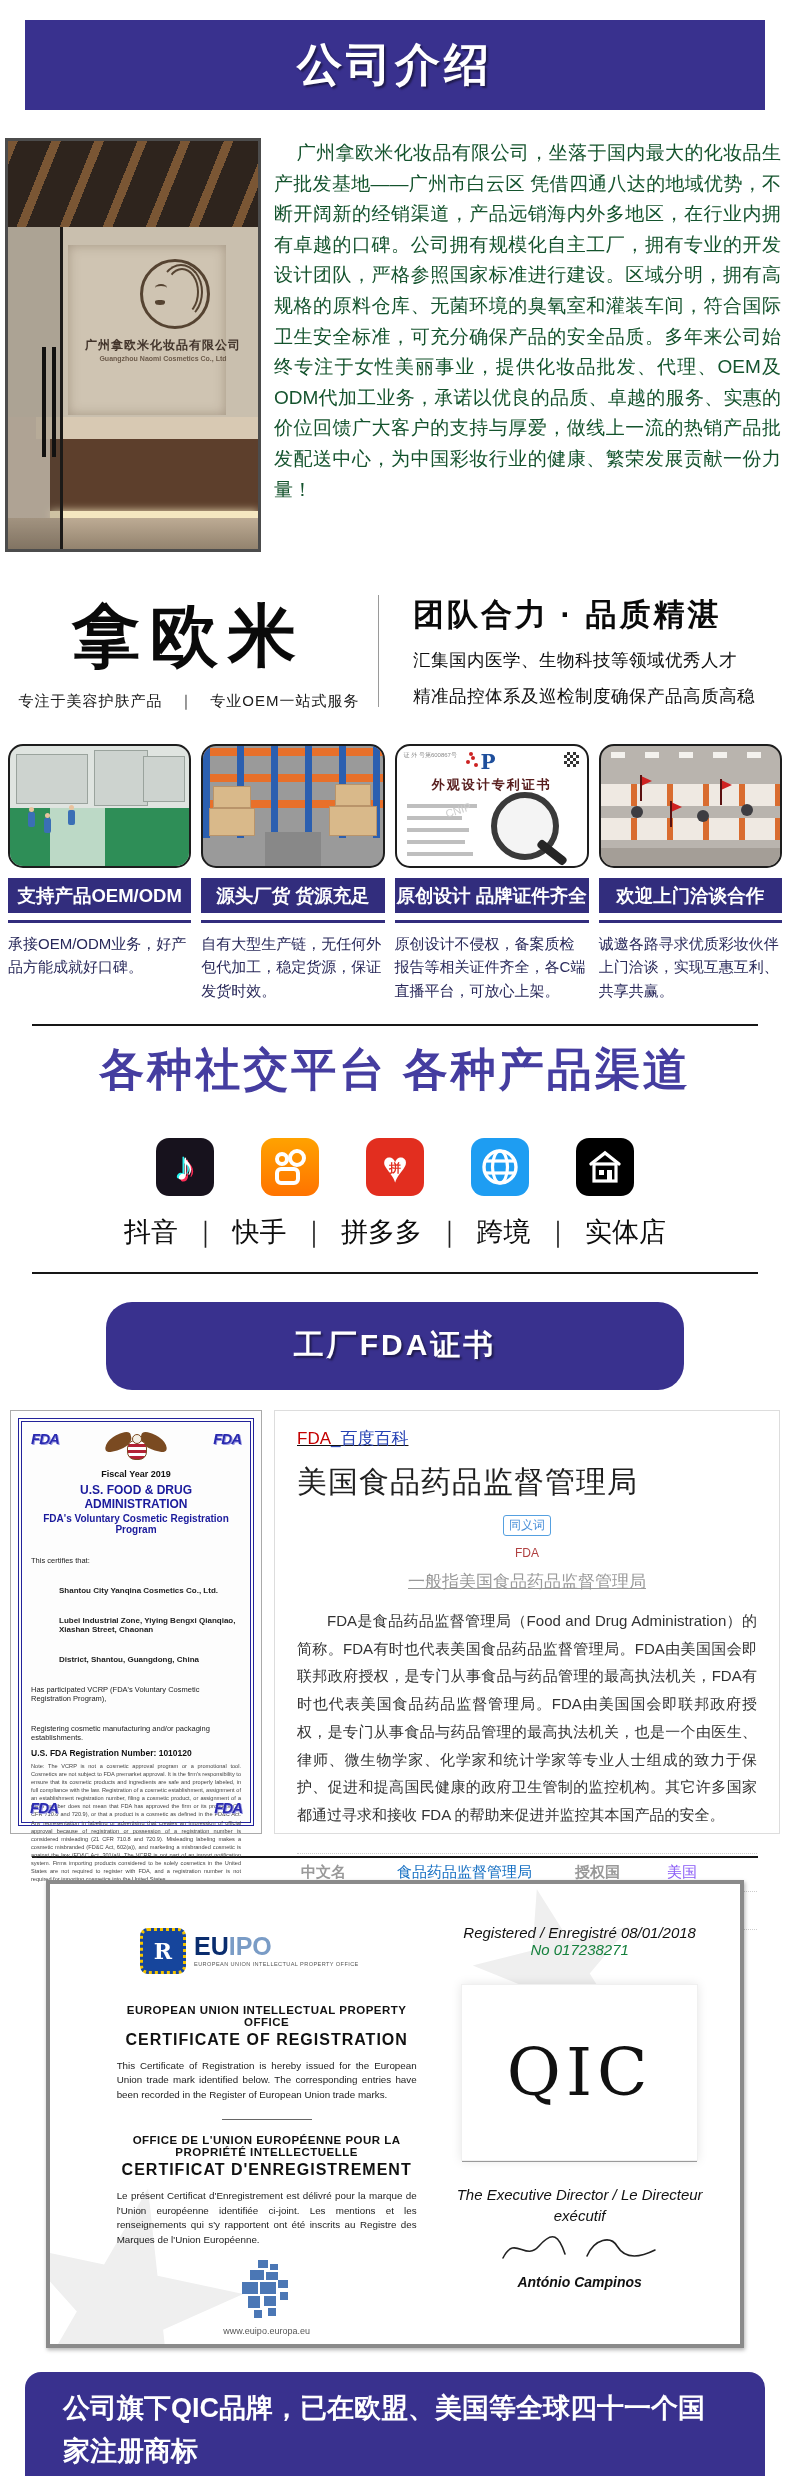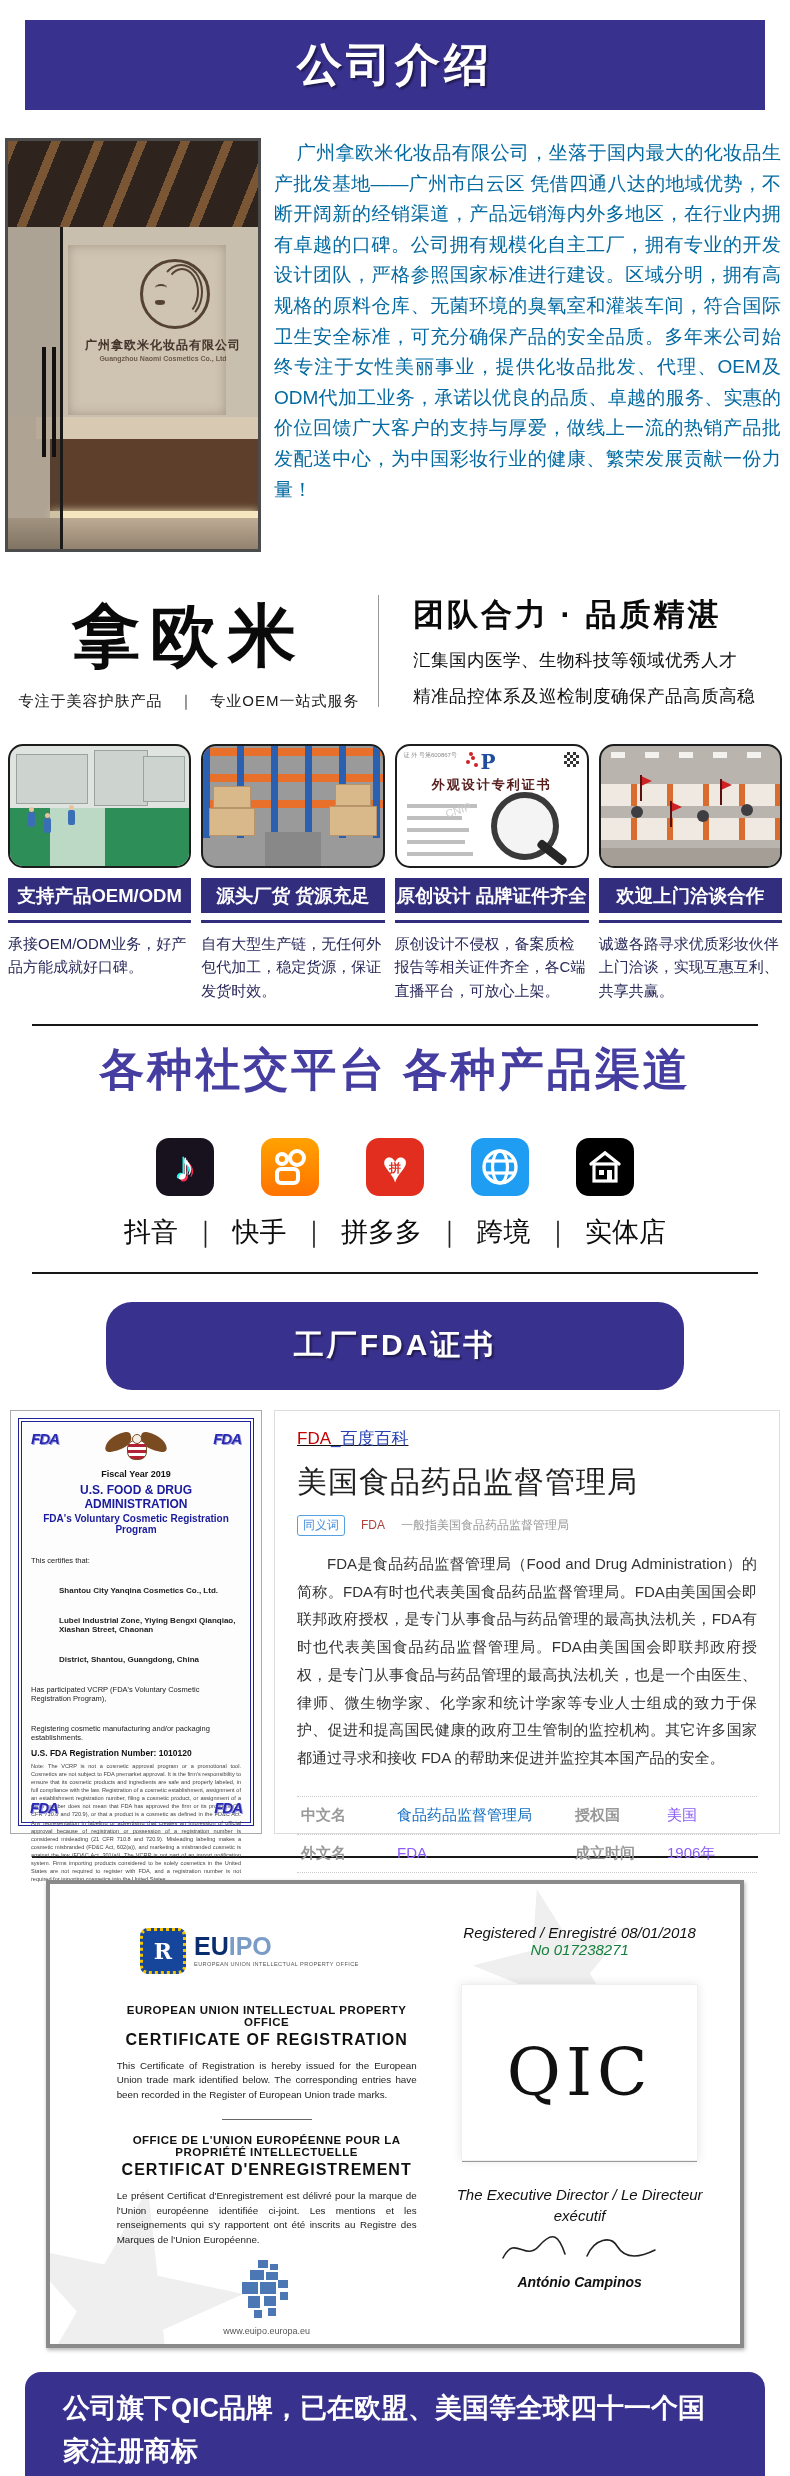--- a/index.html
+++ b/index.html
@@ -29,21 +29,21 @@
   .pf-logo .lip{top:38px;left:12px;width:10px;height:5px;border:none;background:#554331;border-radius:40% 40% 60% 60%;}
   .pf-sign-cn{position:absolute;top:92px;left:0;width:190px;text-align:center;font-size:12px;font-weight:bold;color:#41332a;letter-spacing:1px;}
   .pf-sign-en{position:absolute;top:110px;left:0;width:190px;text-align:center;font-size:7px;font-weight:bold;color:#6b5a4a;}
   .pf-counter-top{position:absolute;top:276px;left:28px;right:0;height:22px;background:#d8c9b3;}
   .pf-counter{position:absolute;top:298px;left:42px;right:0;height:74px;background:#5d3f2c;}
   .pf-glow{position:absolute;top:370px;left:42px;right:0;height:7px;background:#f5e7c0;box-shadow:0 0 8px #f5e7c0;}
   .pf-floor{position:absolute;top:377px;left:0;right:0;bottom:0;background:linear-gradient(#bdab94,#93836e);}
   .pf-door{position:absolute;top:86px;left:0;width:52px;bottom:0;background:rgba(70,64,58,.22);border-right:3px solid #1c1a18;}
   .pf-door i{position:absolute;top:120px;width:4px;height:110px;background:#121110;}
   .pf-door .b1{left:34px;} .pf-door .b2{left:44px;}
-  .intro-text{flex:1;font-size:19px;line-height:30.6px;text-align:justify;color:#0369a1;padding-right:4px;text-indent:1.2em;}
+  .intro-text{flex:1;font-size:19px;line-height:30.6px;text-align:justify;color:#14532d;padding-right:4px;text-indent:1.2em;}
 
   
   .brand-row{display:flex;align-items:center;margin:24px 0 0;height:150px;}
   .brand-left{width:378px;text-align:center;}
   .brand-name{font-size:68px;font-weight:bold;letter-spacing:10px;color:#0a0a0a;}
   .brand-tag{margin-top:10px;font-size:15px;color:#1a1a1a;letter-spacing:1px;}
   .brand-div{width:1px;height:112px;background:#9a9a9a;}
   .brand-right{flex:1;padding-left:34px;}
   .brand-slogan{font-size:31px;font-weight:bold;letter-spacing:3px;color:#0a0a0a;}
   .brand-line{margin-top:12px;font-size:17.5px;color:#0e0e0e;letter-spacing:.5px;}
@@ -123,23 +123,23 @@
   .fda-note{margin-top:4px;font-size:5.6px;line-height:1.45;color:#444;text-align:justify;}
   .fda-sig{margin-top:6px;text-align:right;font-family:"DejaVu Serif",serif;font-style:italic;font-size:11px;color:#222;border-bottom:1px solid #666;display:inline-block;float:right;padding:0 6px 1px;}
   .fda-issue{clear:both;text-align:right;font-size:6px;color:#8b0000;margin-top:3px;}
   .fda-foot{position:absolute;left:8px;right:8px;bottom:6px;display:flex;justify-content:space-between;}
 
   
   .baike{flex:1;border:1px solid #ddd;background:#fff;padding:16px 22px 10px;box-sizing:border-box;height:424px;}
   .bk-link{font-size:17px;text-decoration:underline;cursor:pointer;}
   .bk-link .r{color:#c40000;} .bk-link .b{color:#2440b3;}
   .bk-h1{font-size:30px;color:#1f1f1f;margin-top:12px;letter-spacing:1px;}
-  .bk-syn{margin-top:12px;display:flex;align-items:center;gap:16px;}
+  .bk-syn{margin-top:12px;display:flex;align-items:center;gap:10px;flex-direction:column;}
   .bk-badge{border:1px solid #55a0e0;color:#4a90d9;font-size:12px;padding:1px 5px;border-radius:3px;}
-  .bk-syn .fda{color:#b04040;font-size:12px;} .bk-syn .rest{color:#999;font-size:12px;}
+  .bk-syn .fda{color:#b04040;font-size:12px;} .bk-syn .rest{color:#999;font-size:17px;text-decoration:underline;}
   .bk-p{margin-top:14px;font-size:15px;line-height:1.85;color:#333;text-align:justify;text-indent:2em;}
   .bk-table{margin-top:24px;font-size:15px;}
   .bk-tr{display:grid;grid-template-columns:96px 1fr 92px 86px;padding:9px 4px;border-bottom:1px dotted #ccc;}
   .bk-tr.first{border-top:1px dotted #ccc;}
   .bk-lab{color:#999;font-weight:bold;}
   .bk-val{color:#8b5cf6;} .bk-val.link{color:#136ec2;cursor:pointer;}
 
   
   .euipo{position:relative;margin:22px auto 0;width:690px;height:460px;border:4px solid #8a8a8a;background:#fff;box-shadow:1px 2px 4px rgba(0,0,0,.3);overflow:hidden;}
   .star-wm{position:absolute;color:#efefef;z-index:0;}

